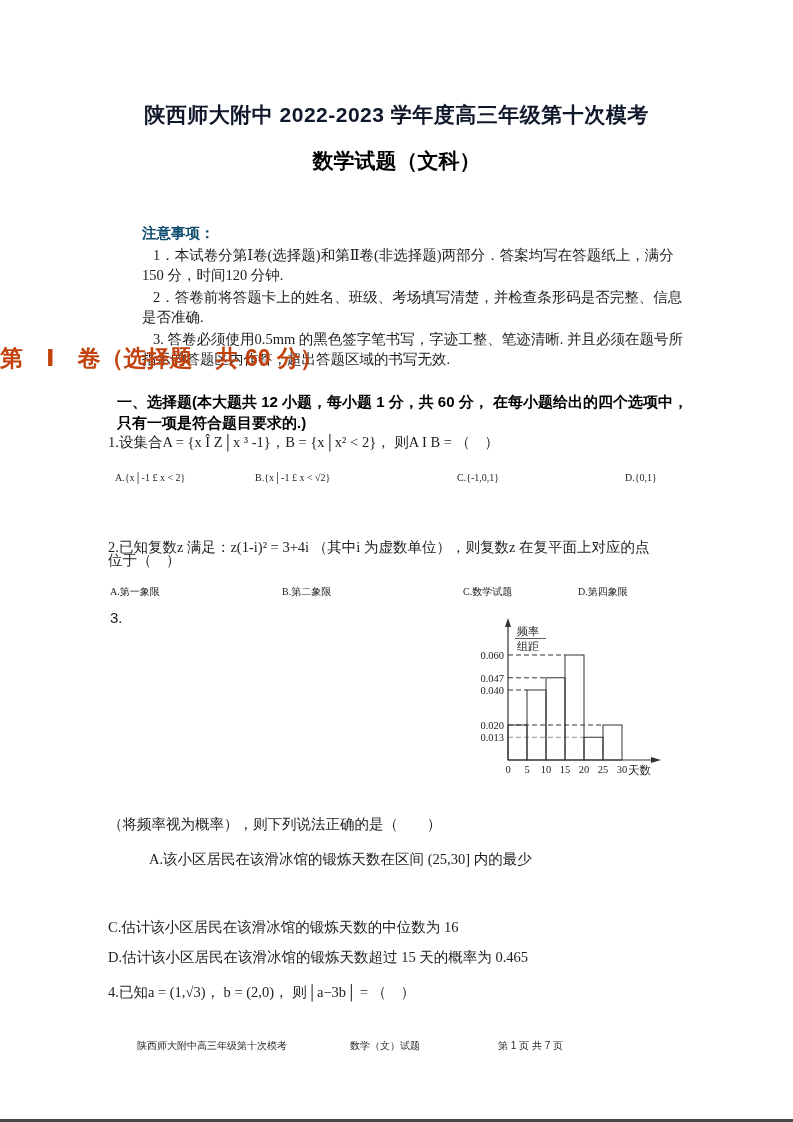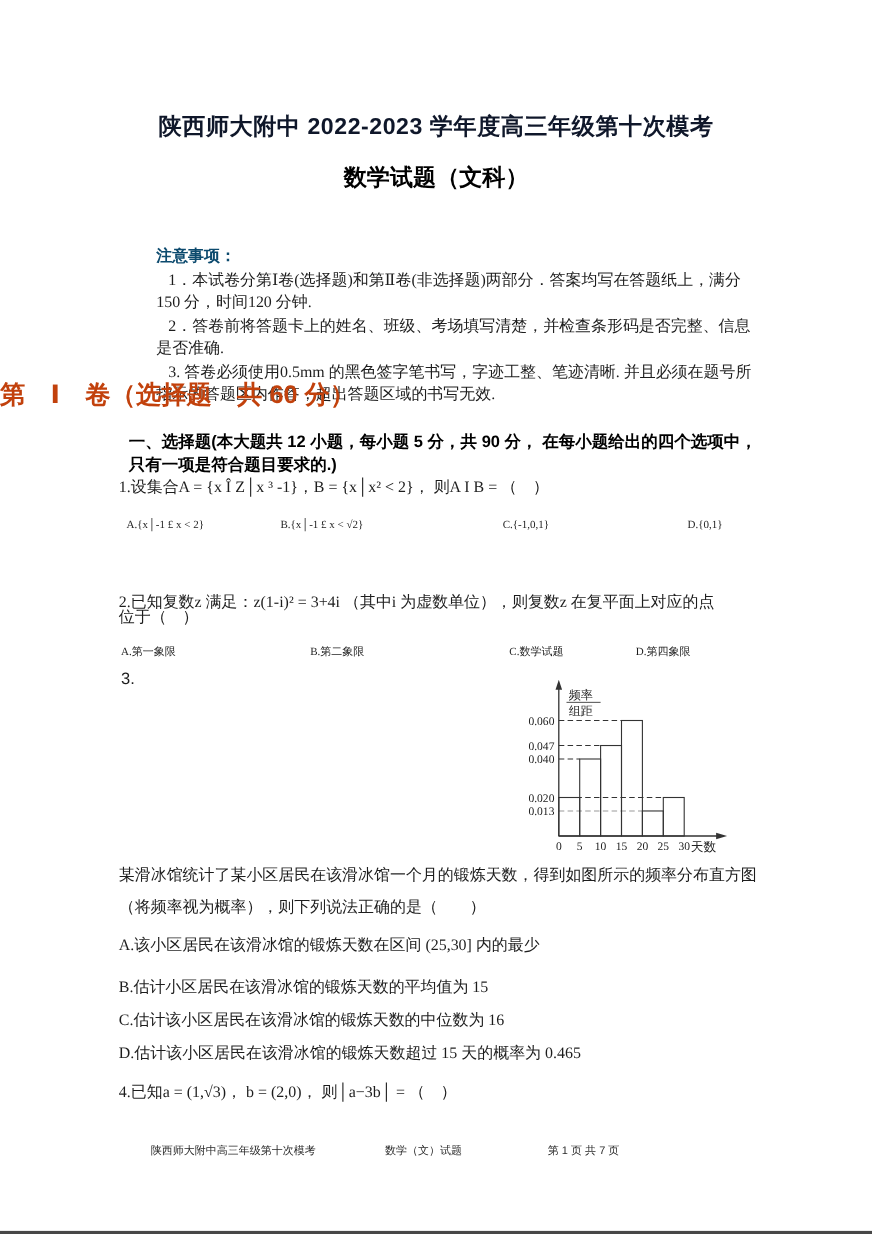--- a/index.html
+++ b/index.html
@@ -38,21 +38,21 @@
   .q1-opts   { top:472px; }
   .q2-line1  { top:538px; }
   .q2-line2  { top:551px; }
   .q2-opts   { top:585px; }
   .q3-num    { position:absolute; left:110px; top:609px; font-size:15px;
                font-family:"Liberation Sans","DejaVu Sans",sans-serif; }
   .chart-box { position:absolute; left:461px; top:610px; width:245px; height:170px; }
   #chart-svg text { font-family:"Liberation Serif","DejaVu Serif",serif; fill:#222; }
   .q3-line1  { top:786px; }
   .q3-line2  { top:815px; }
-  .q3-a      { top:850px; }
+  .q3-a      { top:850px;margin-left:41px; }
   .q3-b      { top:888px; }
   .q3-c      { top:918px; }
   .q3-d      { top:948px; }
   .q4-text   { top:983px; }
   .footer { position:absolute; left:0; top:1039px; width:100%; height:20px;
             font-family:"Liberation Sans","DejaVu Sans",sans-serif; font-size:10px; color:#2a2a2a; }
   .footer span { position:absolute; top:0; white-space:nowrap; }
   .f-left   { left:137px; }
   .f-center { left:350px; }
   .f-right  { left:498px; }
@@ -67,21 +67,21 @@
   <div class="t2">数学试题（文科）</div>
 
   <div class="notice">
     <div class="notice-h">注意事项：</div>
     <p>1．本试卷分第Ⅰ卷(选择题)和第Ⅱ卷(非选择题)两部分．答案均写在答题纸上，满分150 分，时间120 分钟.</p>
     <p>2．答卷前将答题卡上的姓名、班级、考场填写清楚，并检查条形码是否完整、信息是否准确.</p>
     <p>3. 答卷必须使用0.5mm 的黑色签字笔书写，字迹工整、笔迹清晰. 并且必须在题号所指示的答题区内作答，超出答题区域的书写无效.</p>
   </div>
 
   <div class="sec-title">第　Ⅰ　卷（选择题　共 60 分）</div>
-  <div class="intro">一、选择题(本大题共 12 小题，每小题 5 分，共 90 分， 在每小题给出的四个选项中，只有一项是符合题目要求的.)</div>
+  <div class="intro">一、选择题(本大题共 12 小题，每小题 1 分，共 60 分， 在每小题给出的四个选项中，只有一项是符合题目要求的.)</div>
 
   <div class="qline q1-text">1.设集合A = {x Î Z│x ³ -1}，B = {x│x² &lt; 2}， 则A Ι B = （　）</div>
   <div class="opts q1-opts">
     <span style="left:7px">A.{x│-1 £ x &lt; 2}</span>
     <span style="left:147px">B.{x│-1 £ x &lt; √2}</span>
     <span style="left:349px">C.{-1,0,1}</span>
     <span style="left:517px">D.{0,1}</span>
   </div>
 
   <div class="qline q2-line1">2.已知复数z 满足：z(1-i)² = 3+4i （其中i 为虚数单位），则复数z 在复平面上对应的点</div>
@@ -124,24 +124,22 @@
         <text x="123" y="163" text-anchor="middle" font-size="10.5">20</text>
         <text x="142" y="163" text-anchor="middle" font-size="10.5">25</text>
         <text x="161" y="163" text-anchor="middle" font-size="10.5">30</text>
         <text x="56" y="25" font-size="11">频率</text>
         <line x1="54" y1="28.5" x2="85" y2="28.5" stroke="#333" stroke-width="0.8"></line>
         <text x="56" y="40" font-size="11">组距</text>
         <text x="167" y="164" font-size="11.5">天数</text>
       </svg>
   </div>
 
-  <div class="qline q3-line1">某滑冰馆统计了某小区居民在该滑冰馆一个月的锻炼天数，得到如图所示的频率分布直方图</div>
   <div class="qline q3-line2">（将频率视为概率），则下列说法正确的是（　　）</div>
   <div class="qline q3-a">A.该小区居民在该滑冰馆的锻炼天数在区间 (25,30] 内的最少</div>
-  <div class="qline q3-b">B.估计小区居民在该滑冰馆的锻炼天数的平均值为 15</div>
   <div class="qline q3-c">C.估计该小区居民在该滑冰馆的锻炼天数的中位数为 16</div>
   <div class="qline q3-d">D.估计该小区居民在该滑冰馆的锻炼天数超过 15 天的概率为 0.465</div>
 
   <div class="qline q4-text">4.已知a = (1,√3)， b = (2,0)， 则│a−3b│ = （　）</div>
 
   <div class="footer">
     <span class="f-left">陕西师大附中高三年级第十次模考</span>
     <span class="f-center">数学（文）试题</span>
     <span class="f-right">第 1 页 共 7 页</span>
   </div>

